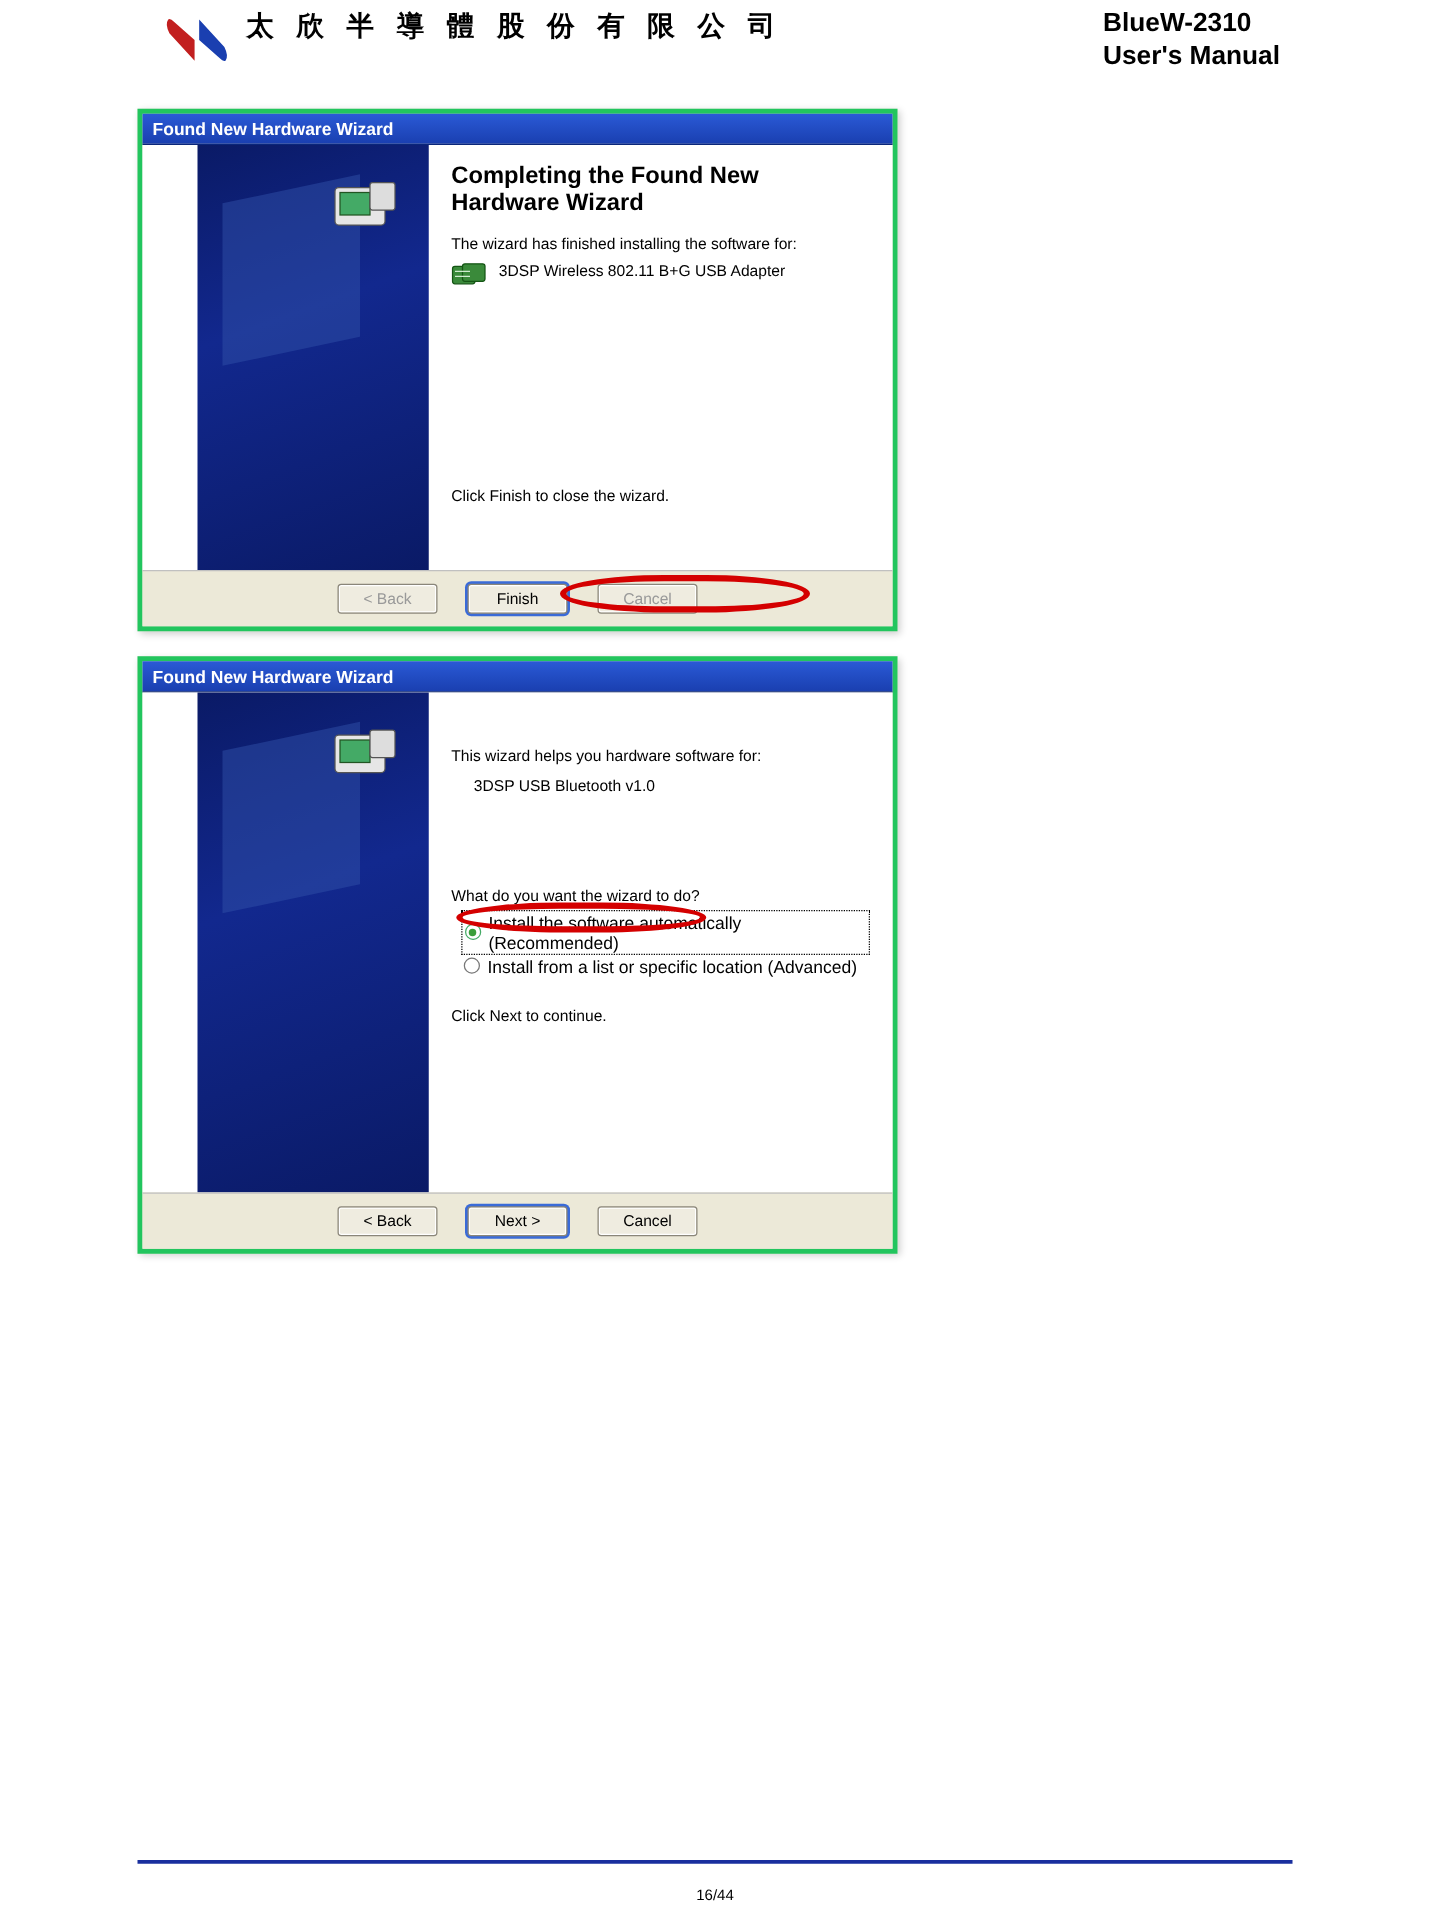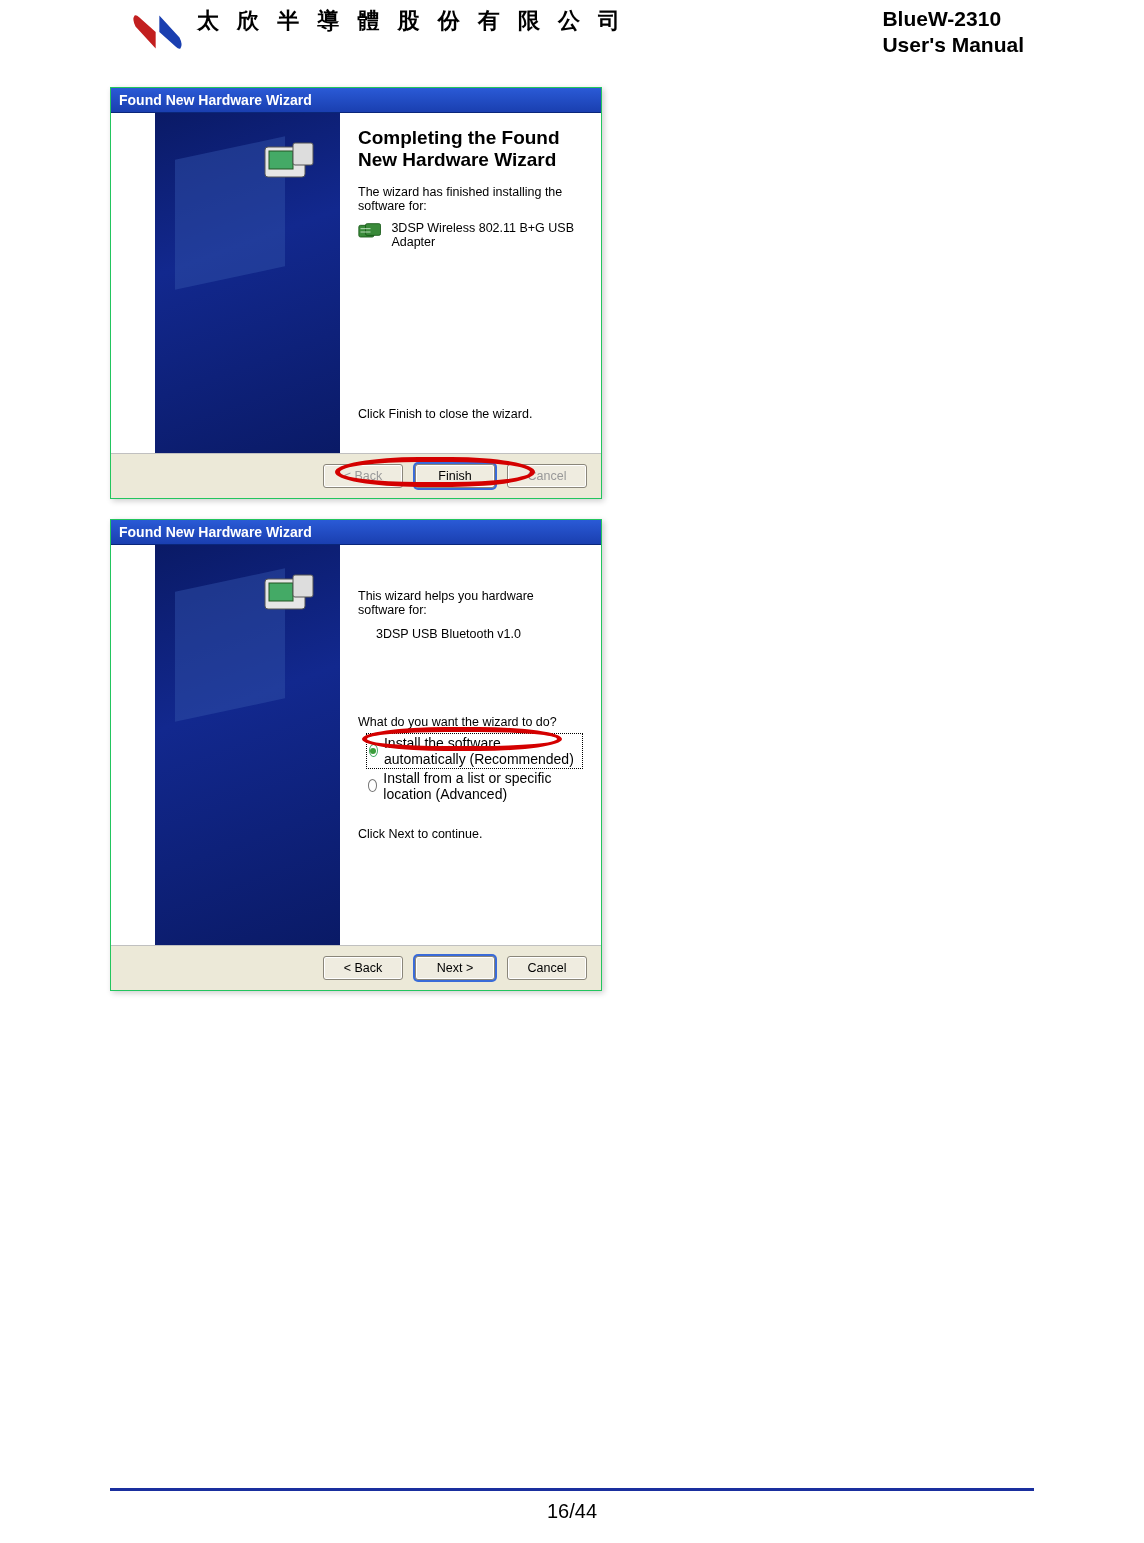--- a/index.html
+++ b/index.html
@@ -21,23 +21,23 @@
   }
   .company-block { font-weight: bold; font-size: 22px; letter-spacing: 6px; }
   .company-en { font-size: 22px; letter-spacing: 0; font-weight: bold; }
   .product-block {
     margin-left: auto; text-align: left; font-weight: bold;
     font-size: 21px; line-height: 1.25;
   }
 
   
   .shot {
-    width: 492px;
+    width: 608px;
     margin: 20px 0 20px 110px;
-    border: 1px solid #22c55e;
+    border: 4px solid #22c55e;
     background: #ece9d8;
     box-shadow: 2px 2px 6px rgba(0,0,0,.2);
     position: relative;
   }
   .titlebar {
     background: linear-gradient(#2a5ad6,#1a3fb0);
     color: #fff;
     font-weight: bold;
     font-size: 14px;
     padding: 4px 8px;
@@ -84,22 +84,22 @@
 
   .radio-grp { margin:4px 0 0 8px; }
   .radio-line { display:flex; align-items:center; gap:6px; font-size:14px; padding:1px 2px; }
   .radio-line.dashed { border:1px dotted #000; }
 
   .button-bar {
     background:#ece9d8;
     border-top:1px solid #c0c0c0;
     padding:10px 14px;
     display:flex;
-    justify-content:flex-end;
-    gap:12px;
+    justify-content:center;
+    gap:24px;
     position: relative;
   }
   .win-btn {
     min-width:80px; height:24px;
     font-size:12.5px;
     background:#efece0;
     border:1px solid #8a867a;
     border-radius:3px;
     box-shadow: inset 0 0 0 1px #fff;
     cursor:pointer;
@@ -113,21 +113,21 @@
     border:5px solid #d40000;
     border-radius:50%/60%;
     pointer-events:none;
   }
 
   
   .page-footer {
     position:absolute;
     left:0; right:0; bottom:20px;
     text-align:center;
-    font-size:20px;
+    font-size:12px;
   }
   .footer-rule {
     position:absolute;
     left:110px; right:110px; bottom:52px;
     height:3px; background:#1a2f9e;
   }
 
   
   .radio-dot {
     width:13px; height:13px; border:1px solid #4a6; border-radius:50%;

